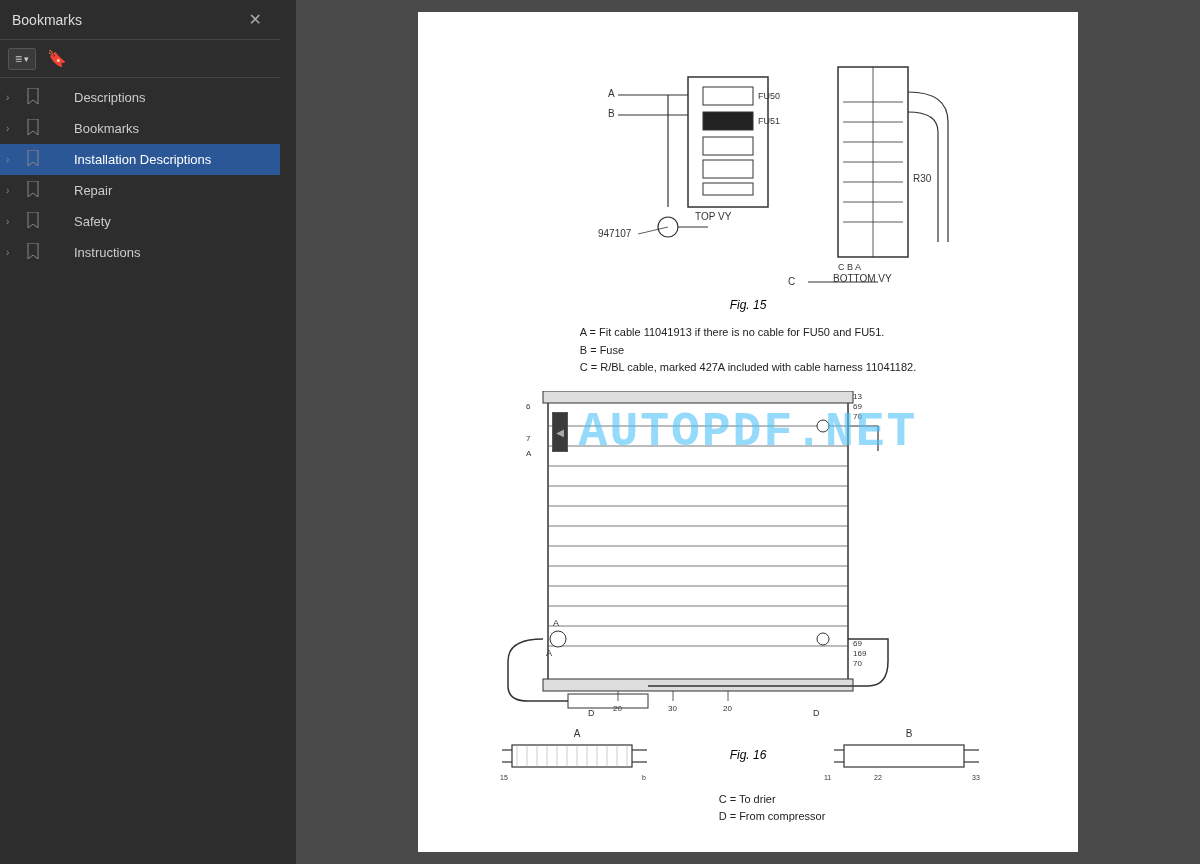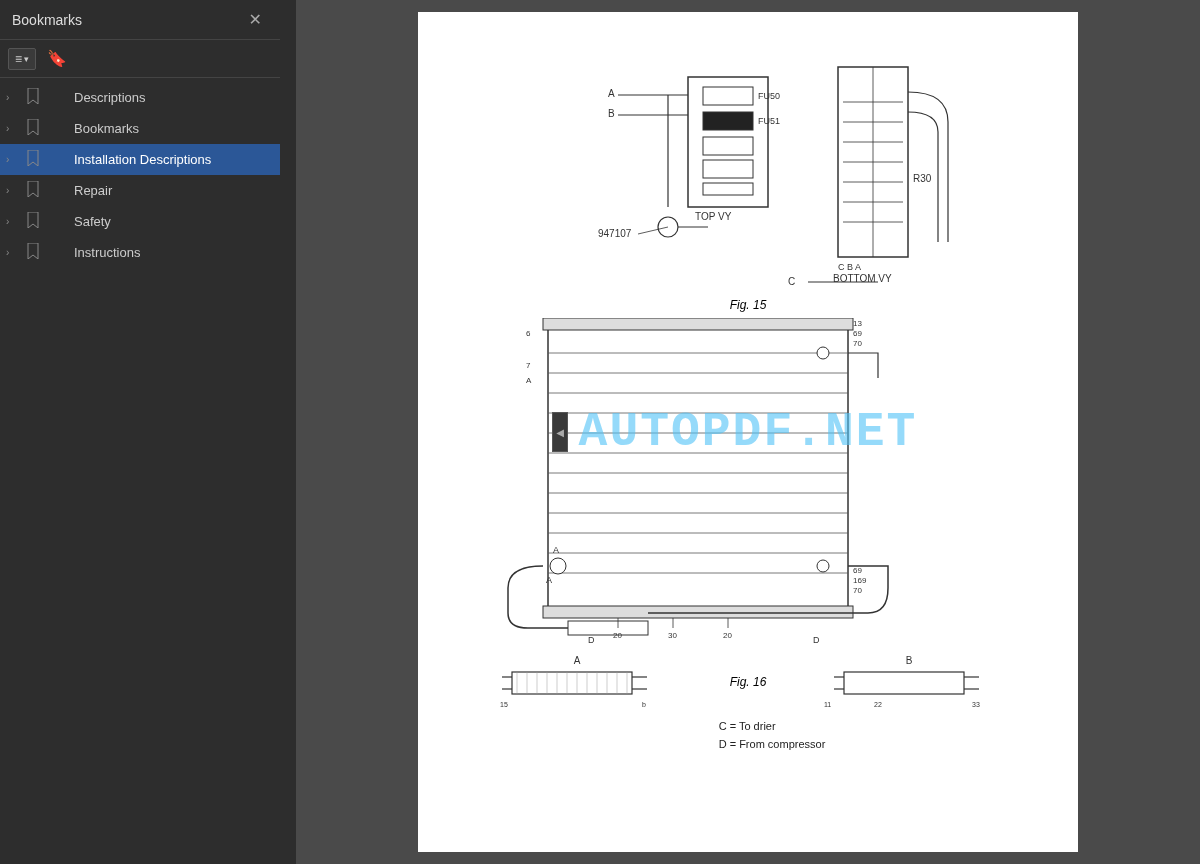--- a/index.html
+++ b/index.html
@@ -335,20 +335,25 @@
 
         <path d="M450 50 Q490 50 490 80 L490 200" stroke="#333" stroke-width="1.2" fill="none"></path>
         <path d="M450 70 Q480 70 480 90 L480 200" stroke="#333" stroke-width="1.2" fill="none"></path>
 
         <line x1="350" y1="240" x2="420" y2="240" stroke="#333" stroke-width="1.2"></line>
         <text x="330" y="243" font-size="10" fill="#333">C</text>
       </svg>
 
       <div class="fig-label">Fig. 15</div>
 
+      <div class="caption-text">
+        <div>A = Fit cable 11041913 if there is no cable for FU50 and FU51.</div>
+        <div>B = Fuse</div>
+        <div>C = R/BL cable, marked 427A included with cable harness 11041182.</div>
+      </div>
     </div>
 
     <div class="diagram-section">
 
       <svg class="diagram-svg" width="580" height="330" viewBox="0 0 580 330">
 
         <rect x="90" y="10" width="300" height="280" stroke="#333" stroke-width="1.5" fill="white"></rect>
 
         <line x1="90" y1="35" x2="390" y2="35" stroke="#555" stroke-width="0.8"></line>
         <line x1="90" y1="55" x2="390" y2="55" stroke="#555" stroke-width="0.8"></line>

